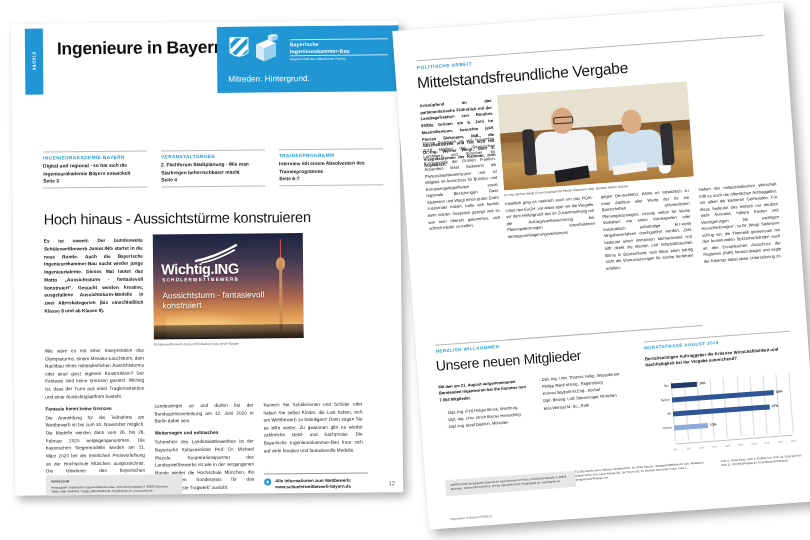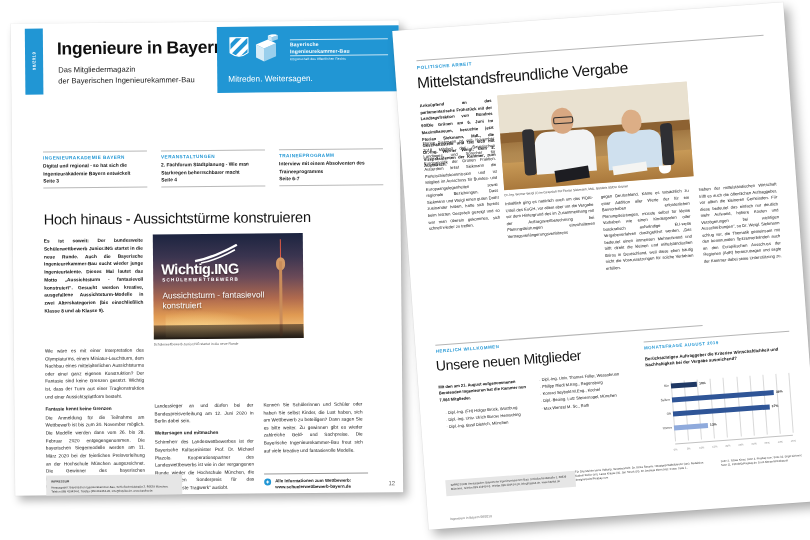--- a/index.html
+++ b/index.html
@@ -196,24 +196,20 @@
 <div class="stage">
 
   <div class="page-left">
     <div class="inner">
 
       <div class="masthead">
         <div class="date-tab">
           <span>08/2019</span>
         </div>
         <div class="mast-title">Ingenieure in Bayern</div>
-        <div class="mast-sub">
-          <div>Das Mitgliedermagazin</div>
-          <div>der Bayerischen Ingenieurekammer-Bau</div>
-        </div>
 
         <div class="logo-block">
           <svg class="logo-mark" viewBox="0 0 56 30">
             <defs>
               <pattern id="lozenge" width="8" height="8" patternUnits="userSpaceOnUse" patternTransform="rotate(45)">
                 <rect width="8" height="8" fill="#ffffff"></rect>
                 <rect width="4" height="8" fill="#2196d4"></rect>
               </pattern>
             </defs>
             <path d="M2 3 H20 V18 Q11 25 2 18 Z" fill="url(#lozenge)" stroke="#ffffff" stroke-width="1"></path>
@@ -224,21 +220,21 @@
             <polygon points="40,1 44,3 44,7 40,5" fill="#ffffff" opacity="0.8"></polygon>
             <polygon points="44,3 50,1 50,5 44,7" fill="#ffffff" opacity="0.55"></polygon>
           </svg>
           <div class="logo-lines">
             <div class="logo-rule"></div>
             <div class="l1">Bayerische</div>
             <div class="l1">Ingenieurekammer-Bau</div>
             <div class="logo-rule"></div>
             <div class="l2">Körperschaft des öffentlichen Rechts</div>
           </div>
-          <div class="logo-claim">Mitreden. Weitersagen.</div>
+          <div class="logo-claim">Mitreden. Hintergrund.</div>
         </div>
       </div>
 
       <div class="teasers">
         <div class="teaser">
           <div class="trule"></div>
           <h4>INGENIEURAKADEMIE BAYERN</h4>
           <p>Digital und regional - so hat sich die Ingenieurakademie Bayern entwickelt</p>
           <p>Seite 3</p>
           <div class="trule bot"></div>

